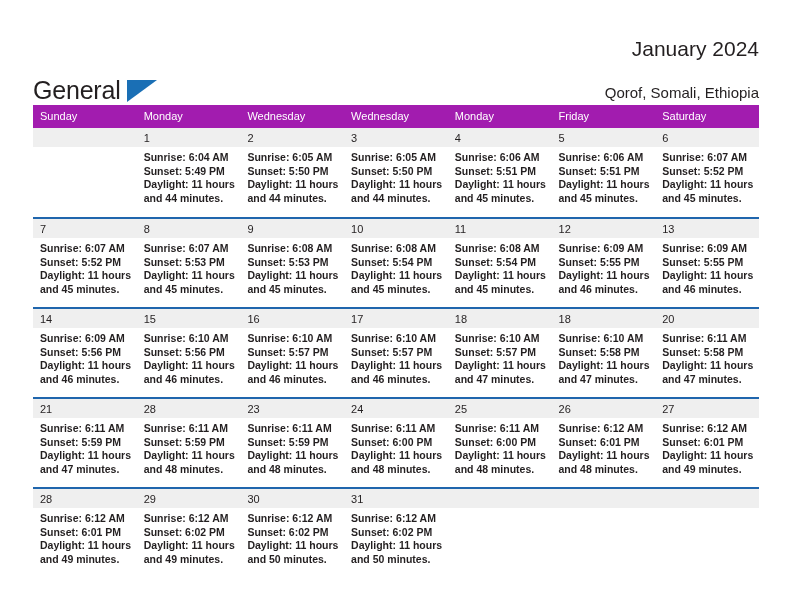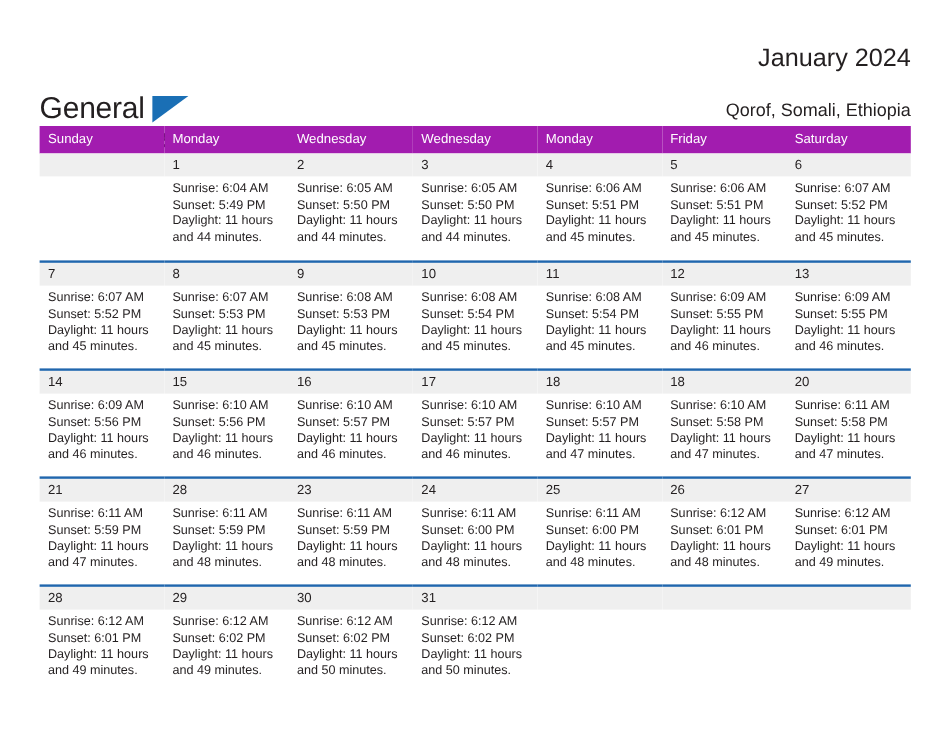--- a/index.html
+++ b/index.html
@@ -117,20 +117,21 @@
     padding: 4px 0 4px 7px;
     height: 19px;
     line-height: 12px;
   }
   .daynum.empty { color: transparent; }
   .dayinfo {
     padding: 4px 6px 0 7px;
     font-size: 10.5px;
     color: #231f20;
     line-height: 13.5px;
+    font-weight: bold;
   }
   .dayinfo div { white-space: nowrap; }
 </style>
 </head>
 <body>
 
 <div id="page">
 
   <div class="header">
 

